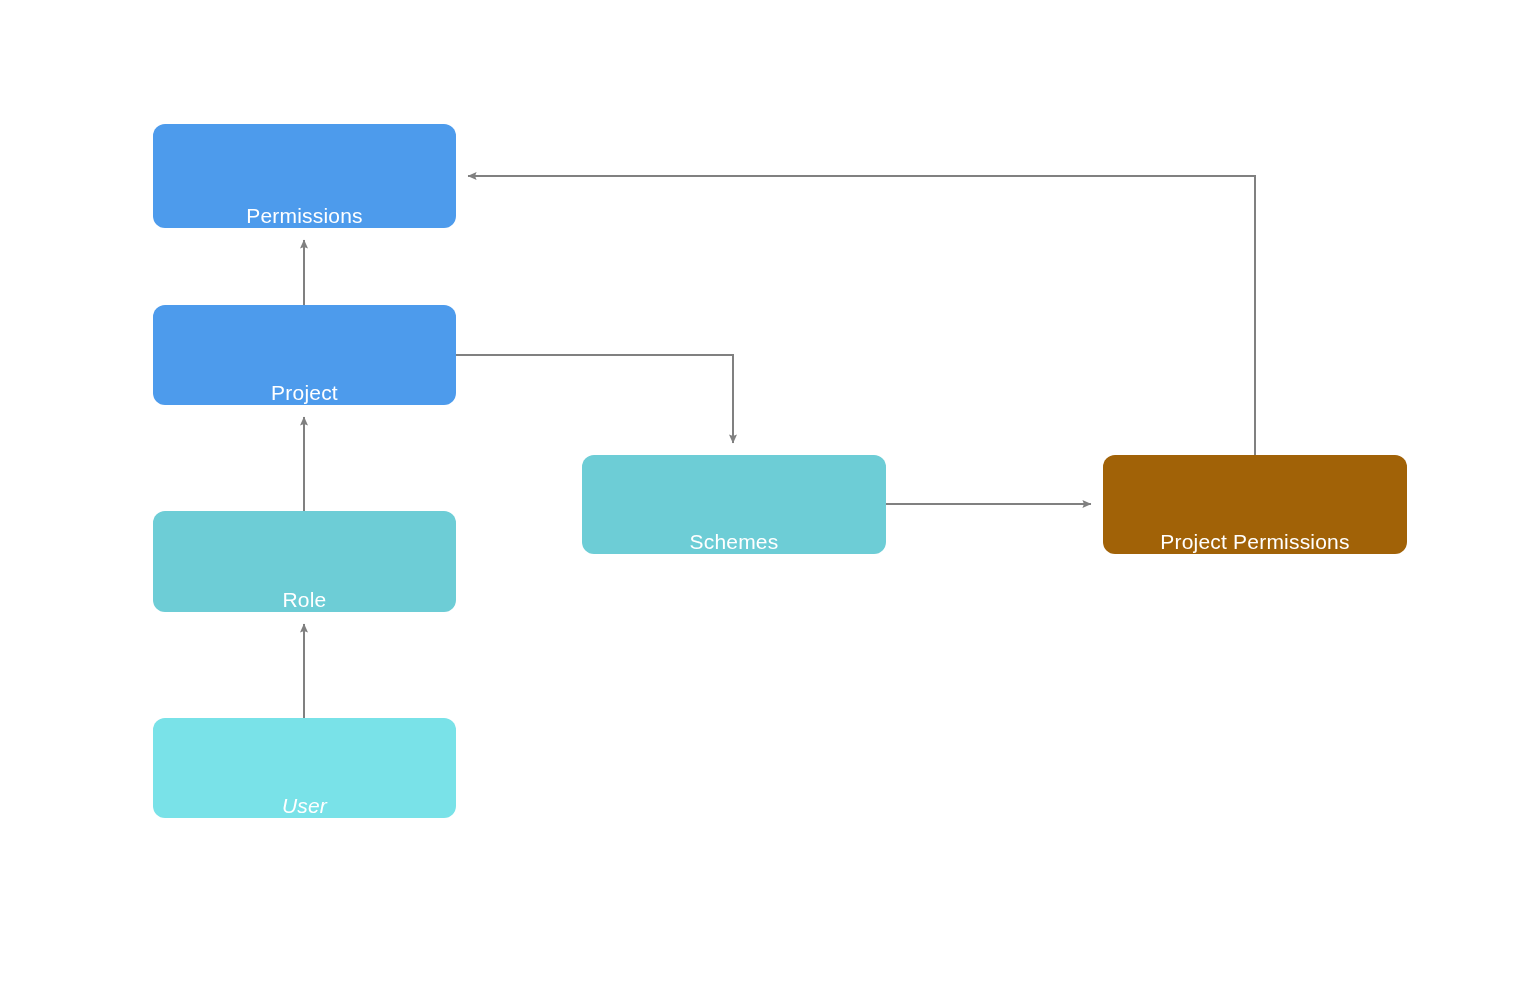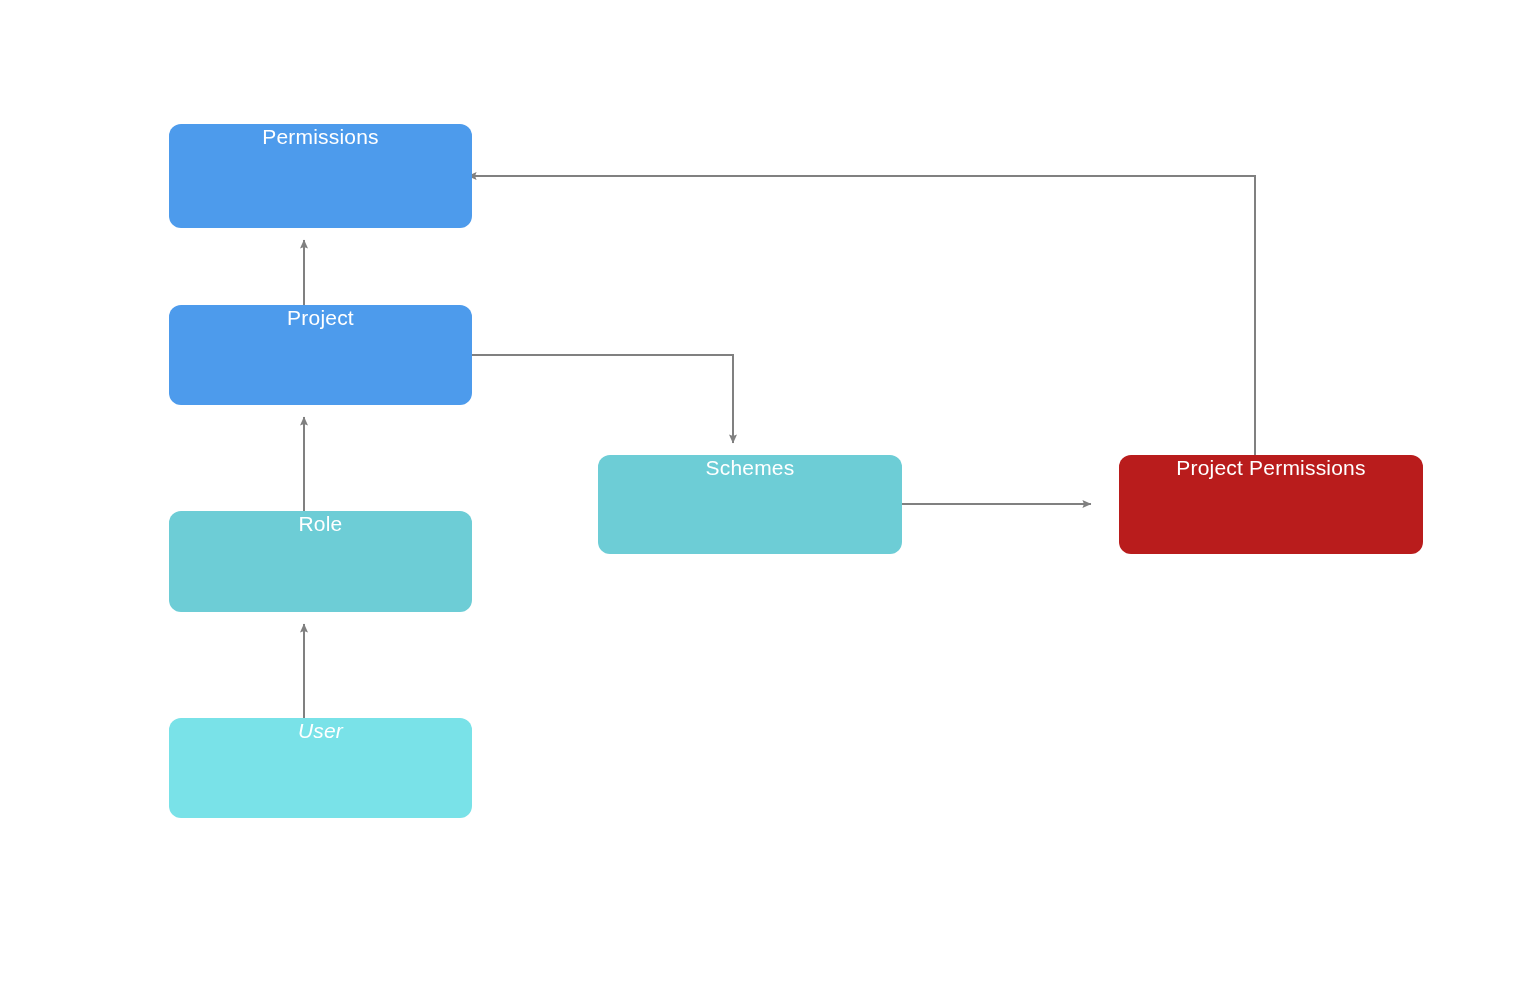--- a/index.html
+++ b/index.html
@@ -24,30 +24,29 @@
     top: 0;
     width: 1522px;
     height: 984px;
     pointer-events: none;
   }
   .node {
     position: absolute;
     box-sizing: border-box;
     border-radius: 12px;
     display: flex;
-    align-items: flex-start;
+    align-items: flex-end;
     justify-content: center;
     color: #ffffff;
     font-size: 21px;
     font-weight: 400;
     letter-spacing: 0.2px;
     line-height: 1.2;
     text-align: center;
     user-select: none;
-    margin-left: 16px;
   }
   .node-label {
     display: block;
     padding: 0 10px;
   }
 
   
   #node-permissions  { left:153px; top:124px; width:303px; height:104px; background:#4d9bec; }
   #node-schemes      { left:153px; top:305px; width:303px; height:100px; background:#4d9bec; }
   #node-role         { left:153px; top:511px; width:303px; height:101px; background:#6dcdd6; }
@@ -96,17 +95,17 @@
   </div>
 
   <div class="node" id="node-user" style="left: 153px; top: 718px; width: 303px; height: 100px; background: rgb(121, 226, 232);">
     <span class="node-label">User</span>
   </div>
 
   <div class="node" id="node-projects" style="left: 582px; top: 455px; width: 304px; height: 99px; background: rgb(109, 205, 214);">
     <span class="node-label">Schemes</span>
   </div>
 
-  <div class="node" id="node-project-perms" style="left: 1103px; top: 455px; width: 304px; height: 99px; background: #b91c1c;">
+  <div class="node" id="node-project-perms" style="left: 1103px; top: 455px; width: 304px; height: 99px; background: #a16207;">
     <span class="node-label">Project Permissions</span>
   </div>
 
 </div>
 
 </body></html>

